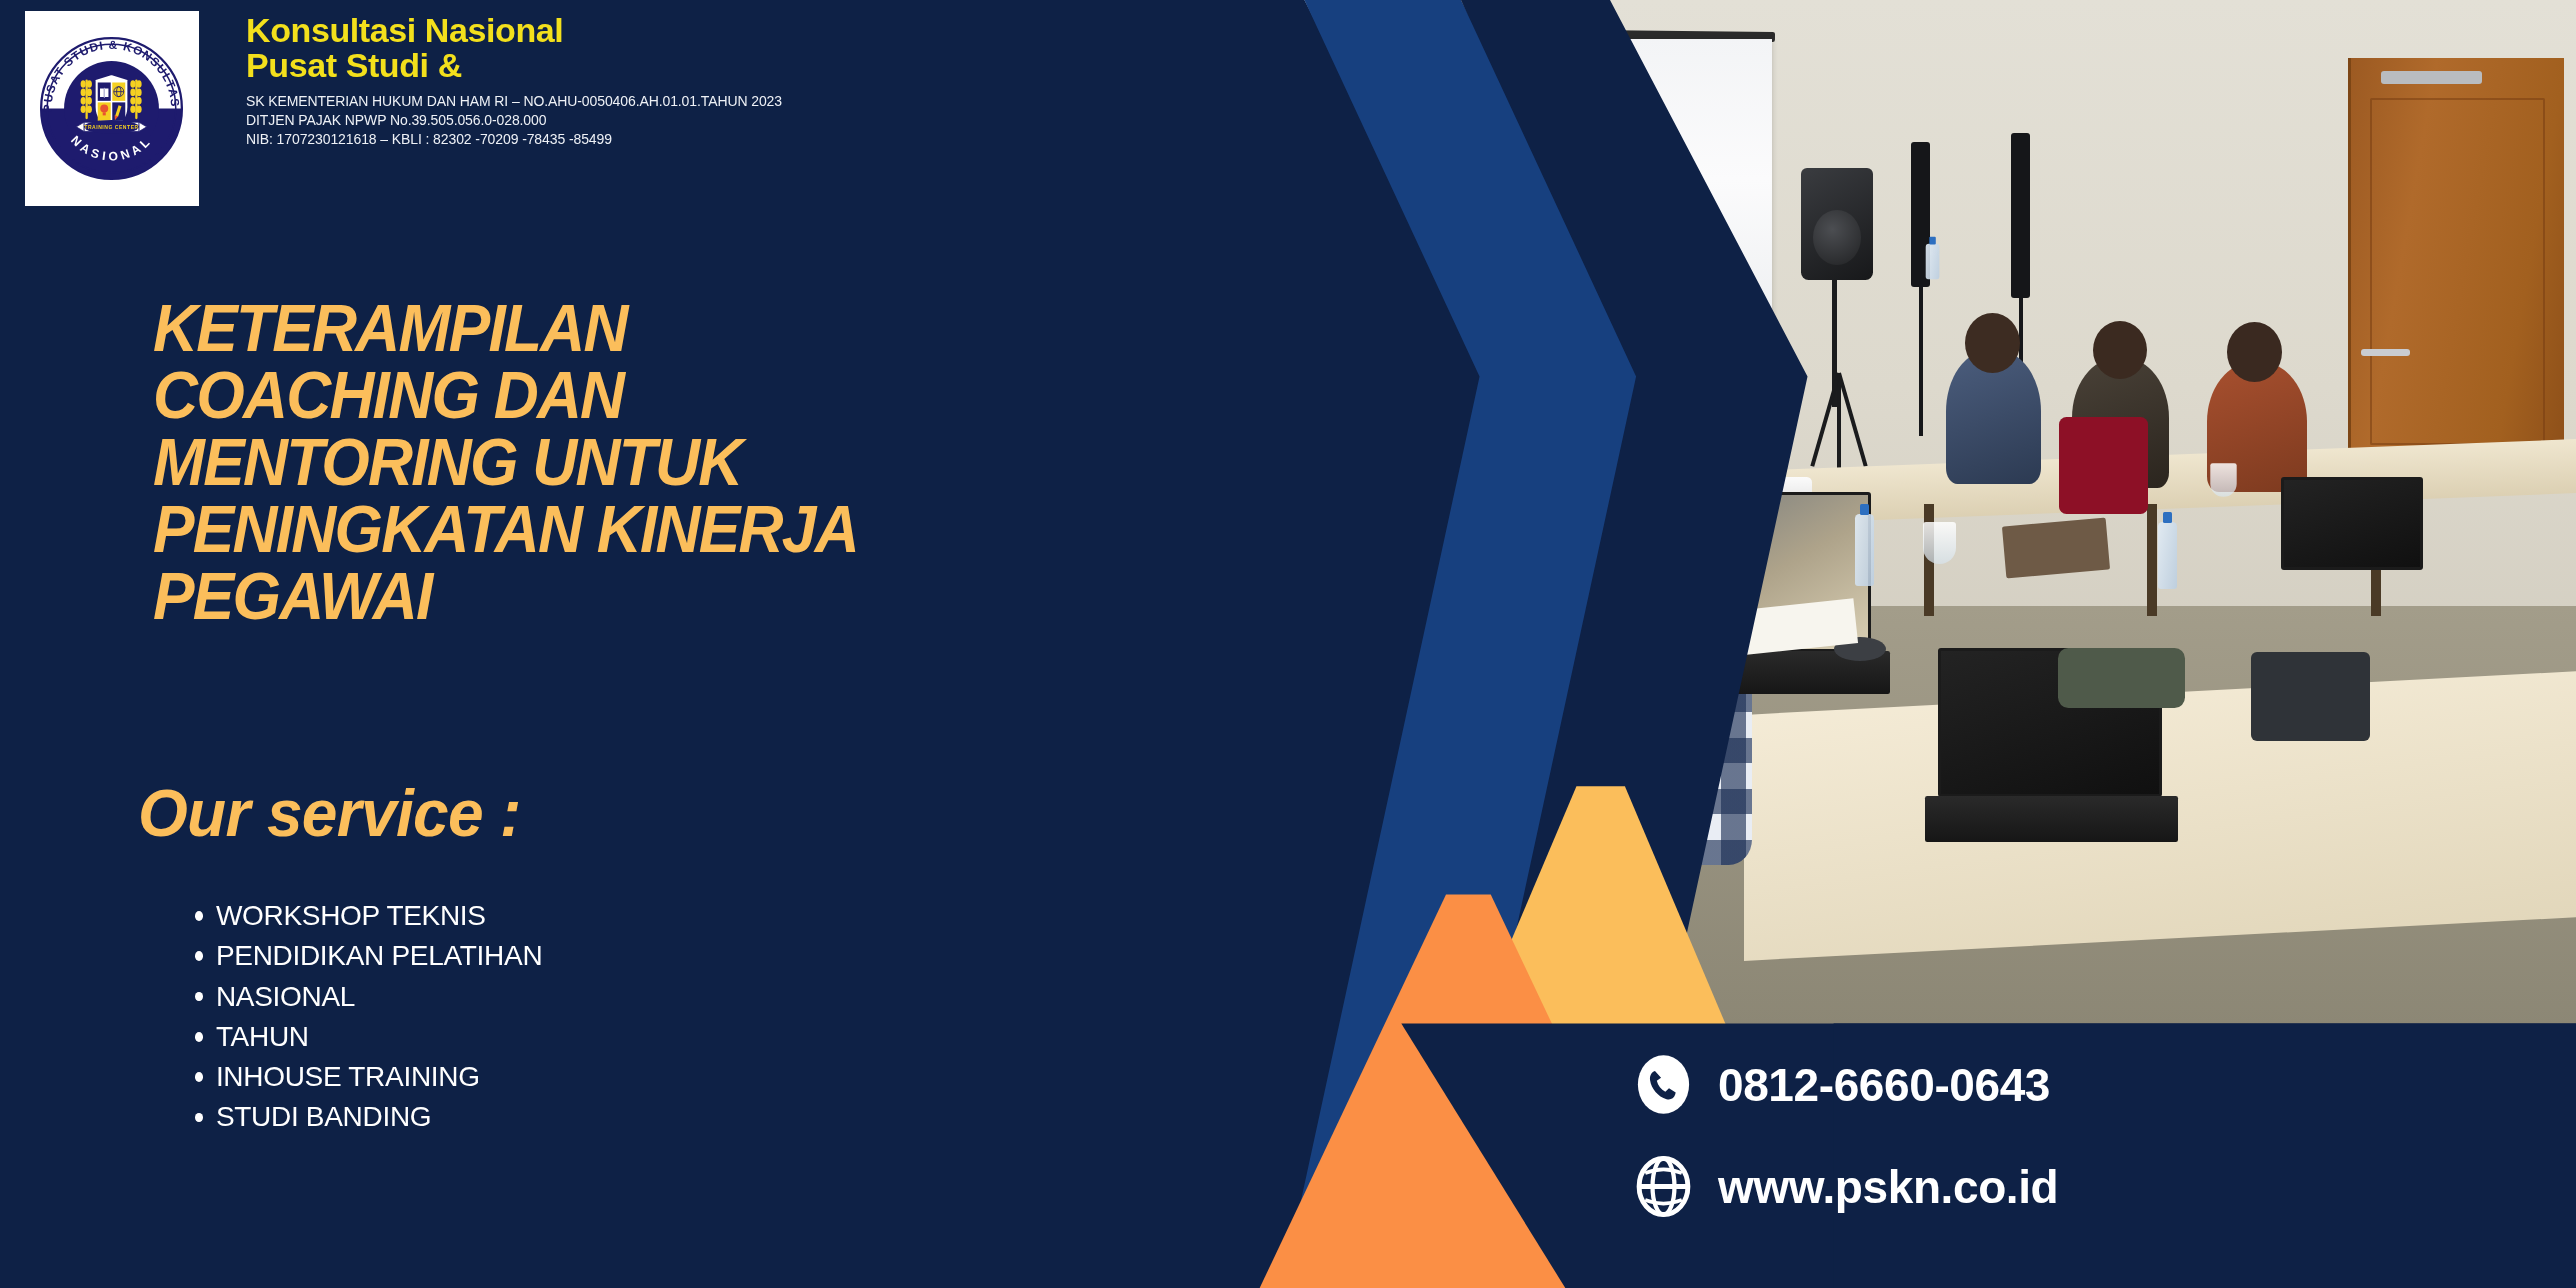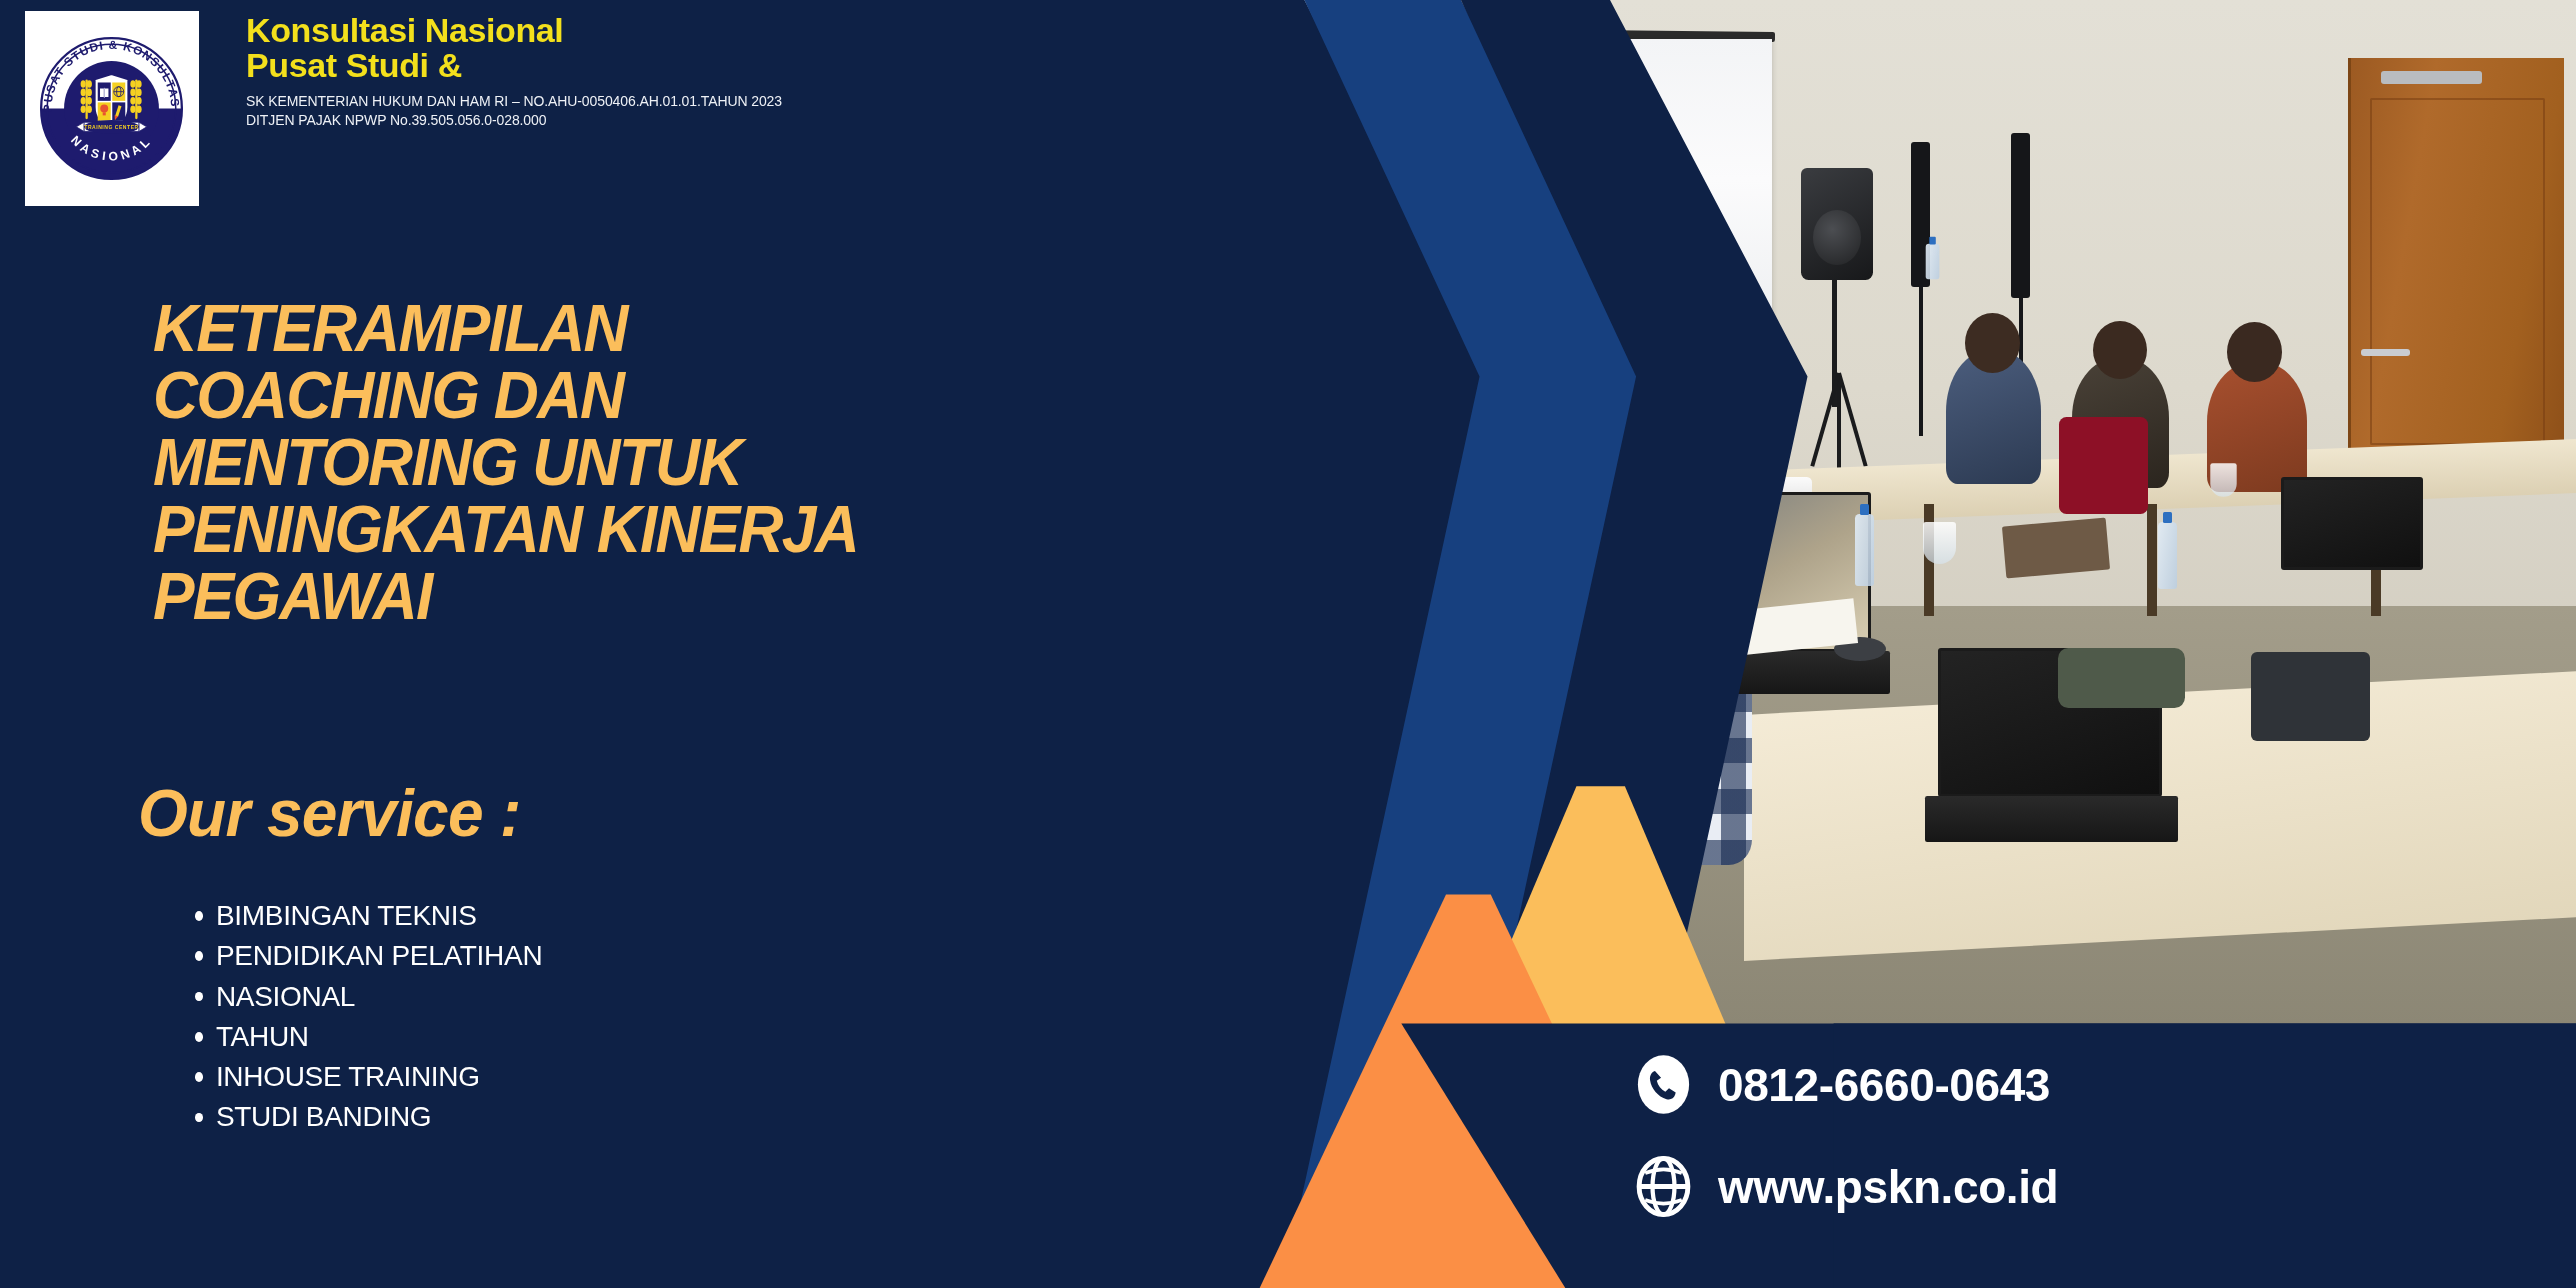--- a/index.html
+++ b/index.html
@@ -433,37 +433,38 @@
       </g>
     </svg>
   </div>
 
   <div class="brand">
     <div class="brand-line">Konsultasi Nasional</div>
     <div class="brand-line">Pusat Studi &amp;</div>
     <div class="legal">
       <p>SK KEMENTERIAN HUKUM DAN HAM RI – NO.AHU-0050406.AH.01.01.TAHUN 2023</p>
       <p>DITJEN PAJAK NPWP No.39.505.056.0-028.000</p>
+      <p>NIB: 1707230121618 – KBLI : 82302 -70209 -78435 -85499</p>
     </div>
   </div>
 
   <div class="headline">
     <div>KETERAMPILAN</div>
     <div>COACHING DAN</div>
     <div>MENTORING UNTUK</div>
     <div>PENINGKATAN KINERJA</div>
     <div>PEGAWAI</div>
   </div>
 
   <div class="our-service">Our service :</div>
 
   <div class="svc-list">
     <div class="svc-item">
       <span class="svc-bullet"></span>
-      <span>BIMBINGAN TEKNIS</span>
+      <span>WORKSHOP TEKNIS</span>
     </div>
     <div class="svc-item">
       <span class="svc-bullet"></span>
       <span>PENDIDIKAN PELATIHAN</span>
     </div>
     <div class="svc-item">
       <span class="svc-bullet"></span>
       <span>NASIONAL</span>
     </div>
     <div class="svc-item">

